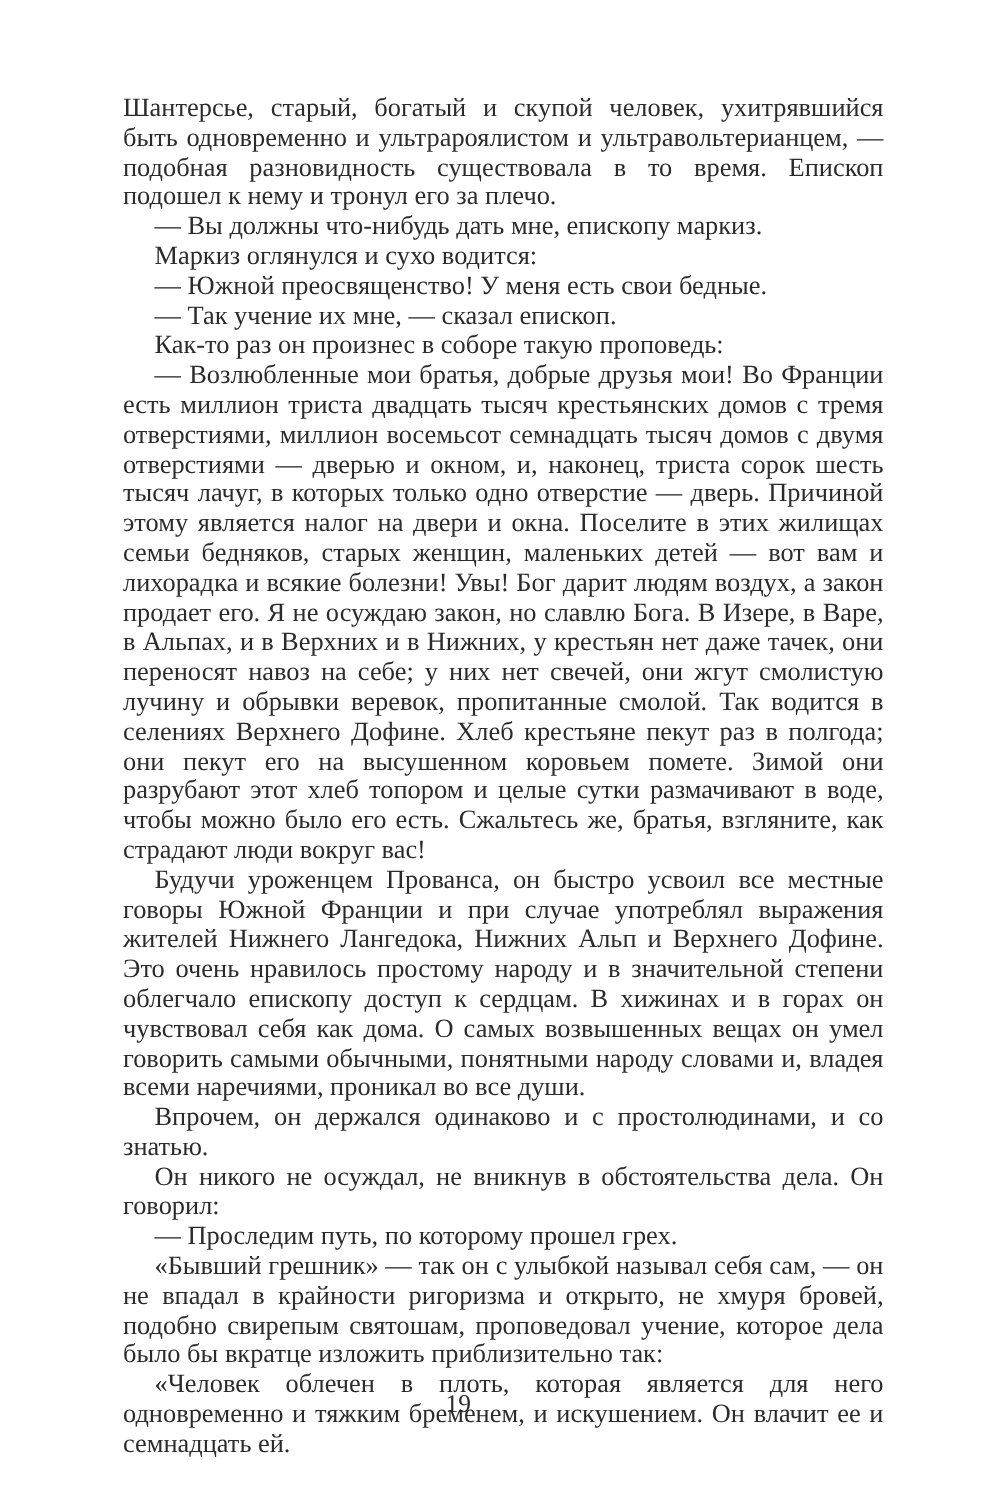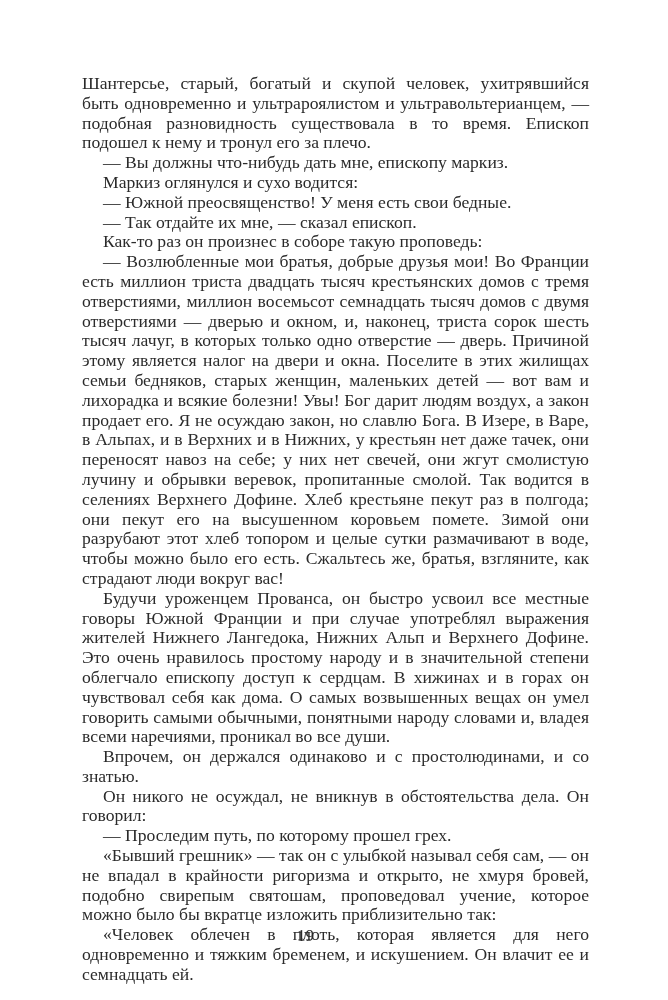--- a/index.html
+++ b/index.html
@@ -1,34 +1,34 @@
 <!DOCTYPE html>
 <html><head>
 <meta charset="utf-8">
 <style>
   html, body { margin:0; padding:0; }
   body { width:668px; height:1000px; background:#ffffff; position:relative; overflow:hidden; }
   .page { position:absolute; left:82px; top:62px; width:507px; font-family:"Liberation Serif","DejaVu Serif",serif; font-size:17.6px; line-height:19.8px; color:#2b2b2b; }
   .page p { margin:0; text-align:justify; text-align-last:left; }
   .page p.ind { text-indent:21px; }
-  .page p.first { text-indent:0;margin-top:12px; }
+  .page p.first { text-indent:0; }
   .pagenum { position:absolute; left:0; width:611px; top:926px; text-align:center; font-family:"Liberation Serif","DejaVu Serif",serif; font-size:17px; color:#2b2b2b; }
 </style>
 </head>
 <body>
 
 <div class="page">
   <p class="first">Шантерсье, старый, богатый и скупой человек, ухитрявшийся быть одновременно и ультрароялистом и ультравольтерианцем, — подобная разновидность существовала в то время. Епископ подошел к нему и тронул его за плечо.</p>
   <p class="ind">— Вы должны что-нибудь дать мне, епископу маркиз.</p>
   <p class="ind">Маркиз оглянулся и сухо водится:</p>
   <p class="ind">— Южной преосвященство! У меня есть свои бедные.</p>
-  <p class="ind">— Так отдайте их мне, — сказал епископ.</p>
+  <p class="ind">— Так учение их мне, — сказал епископ.</p>
   <p class="ind">Как-то раз он произнес в соборе такую проповедь:</p>
   <p class="ind">— Возлюбленные мои братья, добрые друзья мои! Во Франции есть миллион триста двадцать тысяч крестьянских домов с тремя отверстиями, миллион восемьсот семнадцать тысяч домов с двумя отверстиями — дверью и окном, и, наконец, триста сорок шесть тысяч лачуг, в которых только одно отверстие — дверь. Причиной этому является налог на двери и окна. Поселите в этих жилищах семьи бедняков, старых женщин, маленьких детей — вот вам и лихорадка и всякие болезни! Увы! Бог дарит людям воздух, а закон продает его. Я не осуждаю закон, но славлю Бога. В Изере, в Варе, в Альпах, и в Верхних и в Нижних, у крестьян нет даже тачек, они переносят навоз на себе; у них нет свечей, они жгут смолистую лучину и обрывки веревок, пропитанные смолой. Так водится в селениях Верхнего Дофине. Хлеб крестьяне пекут раз в полгода; они пекут его на высушенном коровьем помете. Зимой они разрубают этот хлеб топором и целые сутки размачивают в воде, чтобы можно было его есть. Сжальтесь же, братья, взгляните, как страдают люди вокруг вас!</p>
   <p class="ind">Будучи уроженцем Прованса, он быстро усвоил все местные говоры Южной Франции и при случае употреблял выражения жителей Нижнего Лангедока, Нижних Альп и Верхнего Дофине. Это очень нравилось простому народу и в значительной степени облегчало епископу доступ к сердцам. В хижинах и в горах он чувствовал себя как дома. О самых возвышенных вещах он умел говорить самыми обычными, понятными народу словами и, владея всеми наречиями, проникал во все души.</p>
   <p class="ind">Впрочем, он держался одинаково и с простолюдинами, и со знатью.</p>
   <p class="ind">Он никого не осуждал, не вникнув в обстоятельства дела. Он говорил:</p>
   <p class="ind">— Проследим путь, по которому прошел грех.</p>
-  <p class="ind">«Бывший грешник» — так он с улыбкой называл себя сам, — он не впадал в крайности ригоризма и открыто, не хмуря бровей, подобно свирепым святошам, проповедовал учение, которое можно было бы вкратце изложить приблизительно так:</p>
+  <p class="ind">«Бывший грешник» — так он с улыбкой называл себя сам, — он не впадал в крайности ригоризма и открыто, не хмуря бровей, подобно свирепым святошам, проповедовал учение, которое дела было бы вкратце изложить приблизительно так:</p>
   <p class="ind">«Человек облечен в плоть, которая является для него одновременно и тяжким бременем, и искушением. Он влачит ее и семнадцать ей.</p>
 </div>
 
 <div class="pagenum">19</div>
 
 </body></html>

